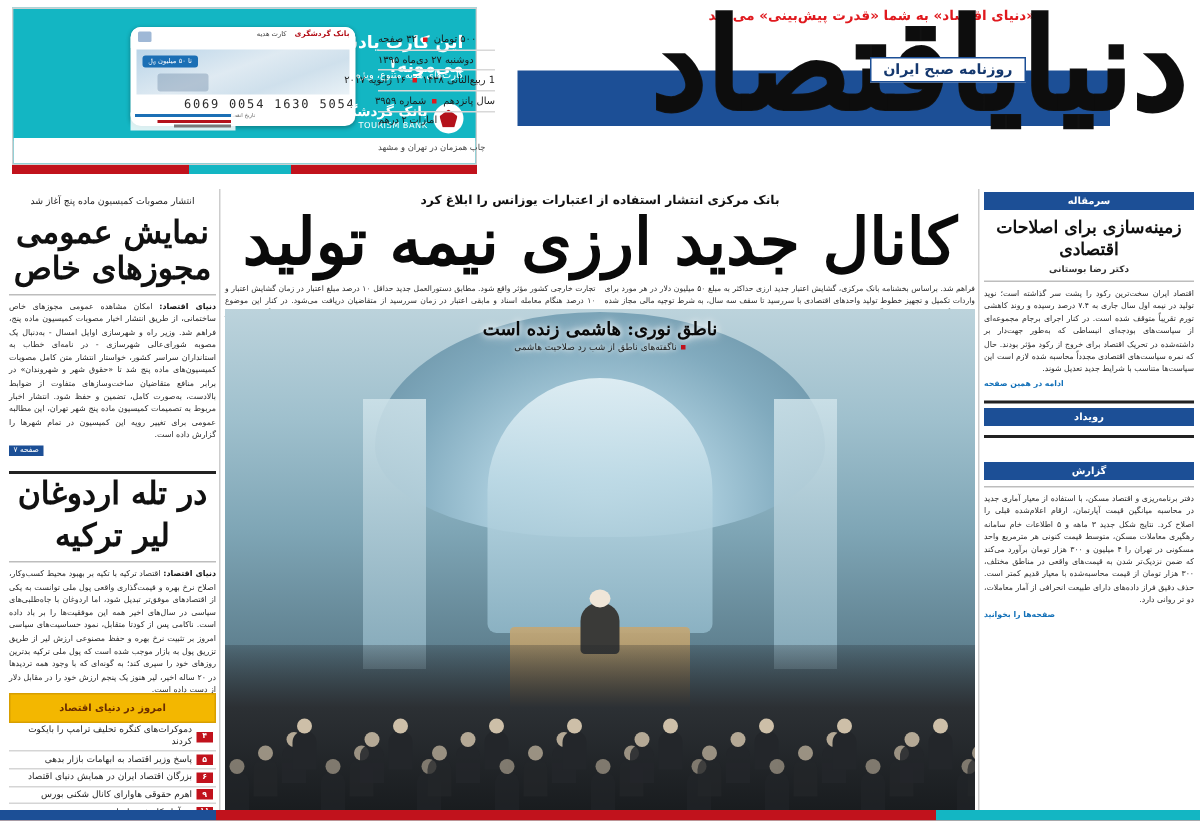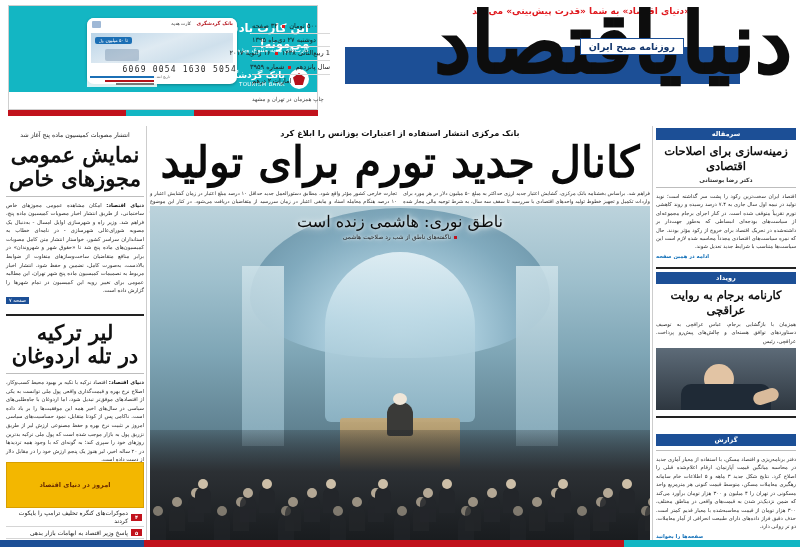--- a/index.html
+++ b/index.html
@@ -84,21 +84,21 @@
   .body-sm{font-size:5.3px;line-height:1.62;text-align:justify;direction:rtl;color:#2a2a2a;
     text-align-last:right;}
   .lede{font-weight:bold;color:#111;}
   .more{display:inline-block;background:#1c4f96;color:#fff;font-size:5px;padding:.5px 3px;
     float:left;margin-top:2px;}
   .more.red{background:#c1121c;}
 
   
   .idx{position:absolute;left:6px;top:462px;width:138px;direction:rtl;}
   .idx-head{background:#f3b700;color:#6b2d00;font-size:6.6px;font-weight:bold;text-align:center;
-    padding:18px 0;border:1px solid #d89f00;}
+    padding:5px 0;border:1px solid #d89f00;}
   .idx-row{display:flex;align-items:center;gap:3px;border-bottom:.5px solid #d5d5d5;padding:1.4px 2px;}
   .idx-num{flex:0 0 auto;background:#c1121c;color:#fff;font-size:5.2px;font-weight:bold;
     min-width:9px;text-align:center;padding:.6px 1px;}
   .idx-txt{flex:1;font-size:6px;color:#1a1a1a;text-align:right;direction:rtl;line-height:1.3;}
 
   
   #col-center{left:150px;top:128px;width:500px;height:412px;}
   .c-kicker{font-size:8.2px;color:#111;text-align:center;direction:rtl;font-weight:bold;
     margin-bottom:2px;}
   .c-headline{font-size:43px;font-weight:bold;color:#0a0a0a;text-align:center;direction:rtl;
@@ -128,21 +128,21 @@
   .ph-speaker:before{content:"";position:absolute;left:6px;top:-9px;width:14px;height:12px;
     background:#f0e6d8;border-radius:50%;}
   .ph-crowd{position:absolute;left:0;right:0;bottom:0;height:110px;
     background:linear-gradient(180deg,rgba(30,34,38,.25) 0%,#2c3034 38%,#191c1f 100%);}
   .ph-crowd i{position:absolute;bottom:0;width:16px;height:26px;background:#23262a;border-radius:8px 8px 0 0;}
   .ph-crowd i:after{content:"";position:absolute;left:3px;top:-8px;width:10px;height:10px;
     background:#cdbfa8;border-radius:50%;}
   .ph-caption{position:absolute;left:0;right:0;top:6px;text-align:center;direction:rtl;z-index:5;}
   .ph-caption .k{font-size:7px;color:#111;font-weight:bold;display:block;margin-bottom:1px;
     text-shadow:0 0 3px #fff,0 0 5px #fff;}
-  .ph-caption .h{font-size:16px;font-weight:normal;color:#0a0a0a;display:block;
+  .ph-caption .h{font-size:12px;font-weight:bold;color:#0a0a0a;display:block;
     font-family:"DejaVu Serif","Liberation Serif",serif;text-shadow:0 0 4px #fff,0 0 8px #fff;}
   .ph-caption .s{font-size:6px;color:#1a1a1a;display:block;margin-top:2px;
     text-shadow:0 0 3px #fff,0 0 6px #fff;}
   .ph-caption .s .dot{display:inline-block;width:3px;height:3px;background:#c1121c;margin-left:3px;
     vertical-align:middle;}
 
   
   #col-right{left:656px;top:128px;width:140px;direction:rtl;}
   .sec-label{background:#1c4f96;color:#fff;font-size:6.6px;font-weight:bold;text-align:center;
     padding:2px 0;direction:rtl;}
@@ -245,22 +245,22 @@
       <div class="body-sm"><span class="lede">دنیای اقتصاد:</span>
         <span>امکان مشاهده عمومی مجوزهای خاص ساختمانی، از طریق انتشار اخبار مصوبات کمیسیون ماده پنج، فراهم شد. وزیر راه و شهرسازی اوایل امسال - به‌دنبال یک مصوبه شورای‌عالی شهرسازی - در نامه‌ای خطاب به استانداران سراسر کشور، خواستار انتشار متن کامل مصوبات کمیسیون‌های ماده پنج شد تا «حقوق شهر و شهروندان» در برابر منافع متقاضیان ساخت‌وسازهای متفاوت از ضوابط بالادست، به‌صورت کامل، تضمین و حفظ شود. انتشار اخبار مربوط به تصمیمات کمیسیون ماده پنج شهر تهران، این مطالبه عمومی برای تغییر رویه این کمیسیون در تمام شهرها را گزارش داده است.</span></div>
       <div style="overflow:hidden;">
           <span class="more">صفحه ۷</span>
         </div>
     </div>
 
     <div class="hr-dark" style="margin-top:10px;"></div>
 
     <div style="margin-top:4px;">
+      <div class="hl-left" style="margin-top:-4px;">در تله اردوغان</div>
       <div class="hl-left">لیر ترکیه</div>
-      <div class="hl-left" style="margin-top:-4px;">در تله اردوغان</div>
       <div class="hr"></div>
       <div class="body-sm"><span class="lede">دنیای اقتصاد:</span>
         <span>اقتصاد ترکیه با تکیه بر بهبود محیط کسب‌وکار، اصلاح نرخ بهره و قیمت‌گذاری واقعی پول ملی توانست به یکی از اقتصادهای موفق‌تر تبدیل شود، اما اردوغان با جاه‌طلبی‌های سیاسی در سال‌های اخیر همه این موفقیت‌ها را بر باد داده است. ناکامی پس از کودتا متقابل، نمود حساسیت‌های سیاسی امروز بر تثبیت نرخ بهره و حفظ مصنوعی ارزش لیر از طریق تزریق پول به بازار موجب شده است که پول ملی ترکیه بدترین روزهای خود را سپری کند؛ به گونه‌ای که با وجود همه تردیدها در ۲۰ ساله اخیر، لیر هنوز یک پنجم ارزش خود را در مقابل دلار از دست داده است.</span></div>
       <div style="overflow:hidden;">
           <span class="more red">صفحه ۴</span>
         </div>
     </div>
   </div>
 
   <div class="idx">
@@ -288,21 +288,21 @@
         </div>
         <div class="idx-row">
           <span class="idx-num">۱۲</span>
           <span class="idx-txt">سبقت غیرمجاز وام از سپرده بانکی</span>
         </div>
       </div>
   </div>
 
   <div class="col" id="col-center">
     <div class="c-kicker">بانک مرکزی انتشار استفاده از اعتبارات یوزانس را ابلاغ کرد</div>
-    <div class="c-headline">کانال جدید تورم برای تولید</div>
+    <div class="c-headline">کانال جدید ارزی نیمه تولید</div>
     <div class="c-cols">
       <div class="cc">فراهم شد. براساس بخشنامه بانک مرکزی، گشایش اعتبار جدید ارزی حداکثر به مبلغ ۵۰ میلیون دلار در هر مورد برای واردات تکمیل و تجهیز خطوط تولید واحدهای اقتصادی با سررسید تا سقف سه سال، به شرط توجیه مالی مجاز شده است. اگرچه هنوز بیش از آن امکان و ابزار برای جبران تورم مخفی، احتمال دارد عبور شرایطی که کشور با محدودیت‌های ارزی به‌دلیل کاهش قیمت نفت روبه‌رو است، بازگشت یوزانسی می‌تواند در بازاری توان</div>
       <div class="cc">تجارت خارجی کشور مؤثر واقع شود. مطابق دستورالعمل جدید حداقل ۱۰ درصد مبلغ اعتبار در زمان گشایش اعتبار و ۱۰ درصد هنگام معامله اسناد و مابقی اعتبار در زمان سررسید از متقاضیان دریافت می‌شود. در کنار این موضوع به‌دلیل طولانی‌تر شدن بازه پذیرش عملکرد و تغییرات نرخ ارز از سوی متقاضیان، ریسک بانک‌ها در گشایش اعتبار اسنادی مدت‌دار نیز کاهش می‌یابد.</div>
     </div>
 
     <div class="photo">
       <div class="ph-sky"></div>
       <div class="ph-dome"></div>
       <div class="ph-pillarL"></div>
       <div class="ph-pillarR"></div>
@@ -362,29 +362,20 @@
       <div class="hr"></div>
       <div class="r-body">اقتصاد ایران سخت‌ترین رکود را پشت سر گذاشته است؛ نوید تولید در نیمه اول سال جاری به ۷.۴ درصد رسیده و روند کاهشی تورم تقریباً متوقف شده است. در کنار اجرای برجام مجموعه‌ای از سیاست‌های بودجه‌ای انبساطی که به‌طور جهت‌دار بر داشته‌شده در تحریک اقتصاد برای خروج از رکود مؤثر بودند. حال که نمره سیاست‌های اقتصادی مجدداً محاسبه شده لازم است این سیاست‌ها متناسب با شرایط جدید تعدیل شوند.</div>
       <div style="overflow:hidden;">
           <span class="cont">ادامه در همین صفحه</span>
         </div>
     </div>
 
     <div class="hr-dark" style="margin-top:8px;"></div>
 
     <div class="sec-label" style="margin-top:3px;">رویداد</div>
-    <div>
-      <div class="r-title">کارنامه برجام به روایت عراقچی</div>
-      <div class="r-body">همزمان با بازگشایی برجام، عباس عراقچی به توصیف دستاوردهای توافق هسته‌ای و چالش‌های پیش‌رو پرداخت. عراقچی، رئیس</div>
-      <div class="r-photo">
-        <div class="pm"></div>
-        <div class="pb"></div>
-        <div class="parm"></div>
-      </div>
-    </div>
 
     <div class="hr-dark" style="margin-top:6px;"></div>
 
     <div class="sec-label" style="margin-top:16px;">گزارش</div>
     <div>
       <div class="hr"></div>
       <div class="r-body">دفتر برنامه‌ریزی و اقتصاد مسکن، با استفاده از معیار آماری جدید در محاسبه میانگین قیمت آپارتمان، ارقام اعلام‌شده قبلی را اصلاح کرد. نتایج شکل جدید ۳ ماهه و ۵ اطلاعات خام سامانه رهگیری معاملات مسکن، متوسط قیمت کنونی هر مترمربع واحد مسکونی در تهران را ۴ میلیون و ۳۰۰ هزار تومان برآورد می‌کند که ضمن نزدیک‌تر شدن به قیمت‌های واقعی در مناطق مختلف، ۳۰۰ هزار تومان از قیمت محاسبه‌شده با معیار قدیم کمتر است. حذف دقیق فراز داده‌های دارای طبیعت انحرافی از آمار معاملات، دو تر روانی دارد.</div>
       <div style="overflow:hidden;">
           <span class="cont">صفحه‌ها را بخوانید</span>
         </div>

